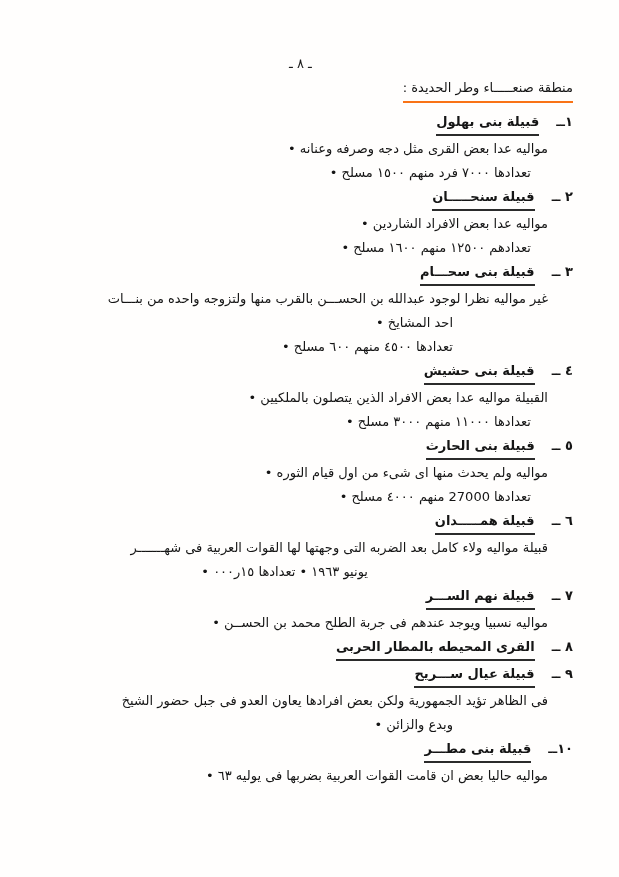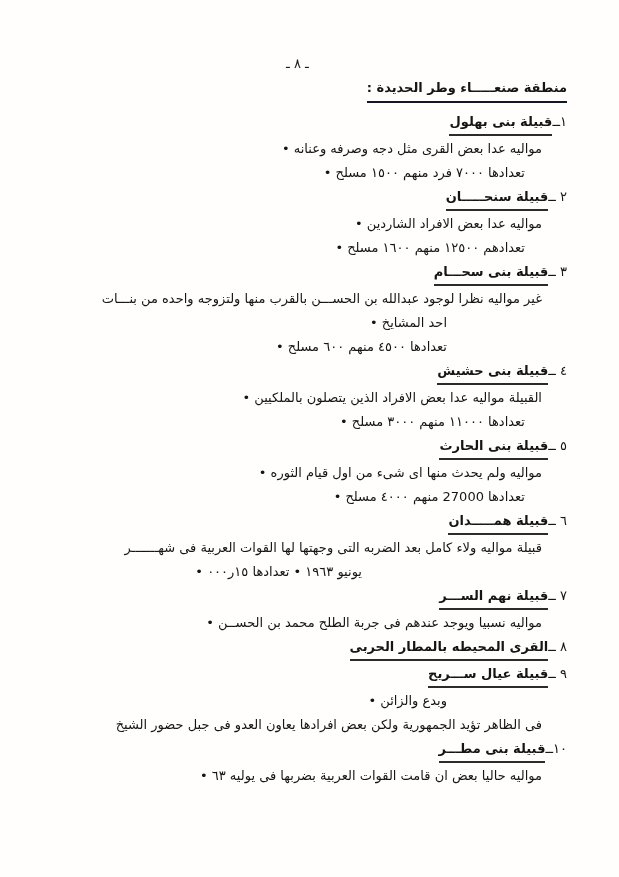--- a/index.html
+++ b/index.html
@@ -6,55 +6,55 @@
   .page{
     position:relative;
     width:619px;height:877px;
     background:#fffefd;
     overflow:hidden;
     font-family:"DejaVu Sans", sans-serif;
     color:#151515;
   }
   .doc{
     position:absolute;
-    top:56px;right:52px;left:28px;
+    top:56px;right:46px;left:28px;
     direction:rtl;
     text-align:right;
     font-size:13px;
   }
   .page-num{
     text-align:center;
     margin-bottom:8px;
     font-size:13px;
     letter-spacing:2px;
     color:#1b1b1b;
   }
   .doc-title{
     margin-bottom:10px;
     line-height:18px;
   }
   .doc-title .u{
     display:inline-block;
     padding-bottom:4px;
-    border-bottom:2px solid #0f172a;
-    font-weight:bold;
+    border-bottom:2px solid #f97316;
+    font-weight:normal;
   }
   .line{
     line-height:18px;
     margin-bottom:6px;
     white-space:nowrap;
   }
   .title-line{
     margin-top:1px;
     margin-bottom:4px;
   }
   .title-line .num{
     display:inline-block;
-    margin-left:0;
-    font-weight:normal;
+    margin-left:17px;
+    font-weight:bold;
   }
   .title-line .tname{
     display:inline-block;
     padding-bottom:3px;
     border-bottom:2px solid #2b2b2b;
     font-weight:bold;
     text-align:right;
   }
   .in25{padding-right:25px;}
   .in42{padding-right:42px;}
@@ -133,22 +133,22 @@
     <div>
       <div class="line title-line">
         <span class="num">٨ ــ</span><span class="tname">القرى المحيطه بالمطار الحربى</span>
       </div>
     </div>
 
     <div>
       <div class="line title-line">
         <span class="num">٩ ــ</span><span class="tname">قبيلة عيال ســـريح</span>
       </div>
+      <div class="line in25">فى الظاهر تؤيد الجمهورية ولكن بعض افرادها يعاون العدو فى جبل حضور الشيخ</div>
       <div class="line in120">وبدع والزائن •</div>
-      <div class="line in25">فى الظاهر تؤيد الجمهورية ولكن بعض افرادها يعاون العدو فى جبل حضور الشيخ</div>
     </div>
 
     <div>
       <div class="line title-line">
         <span class="num">١٠ــ</span><span class="tname">قبيلة بنى مطـــر</span>
       </div>
       <div class="line in25">مواليه حاليا بعض ان قامت القوات العربية بضربها فى يوليه ٦٣ •</div>
     </div>
 
   </div>

